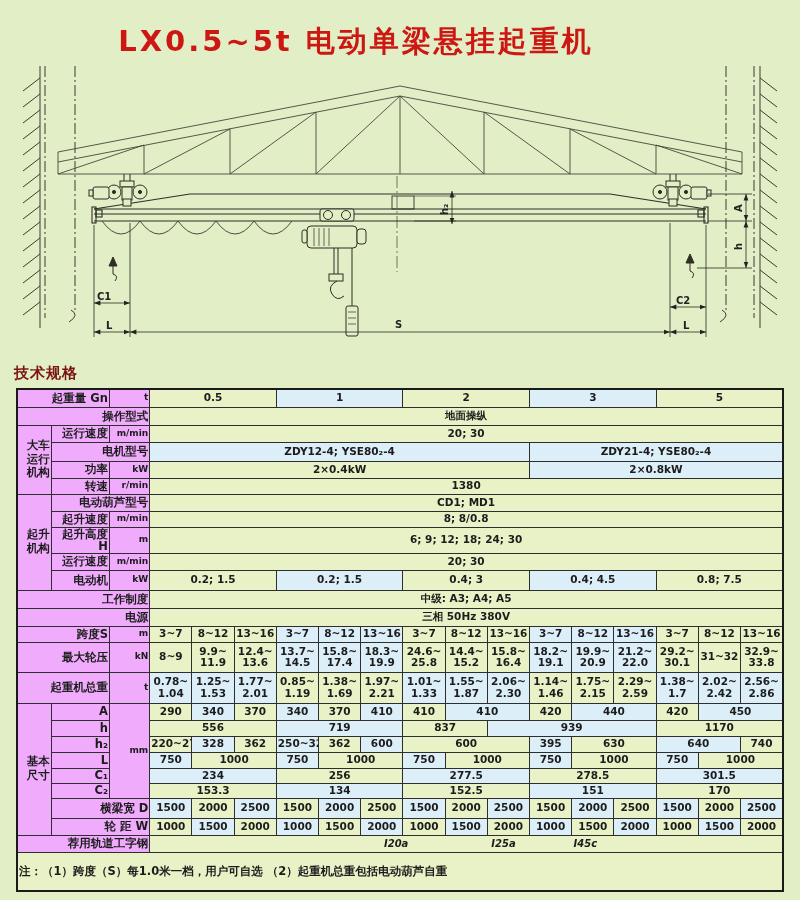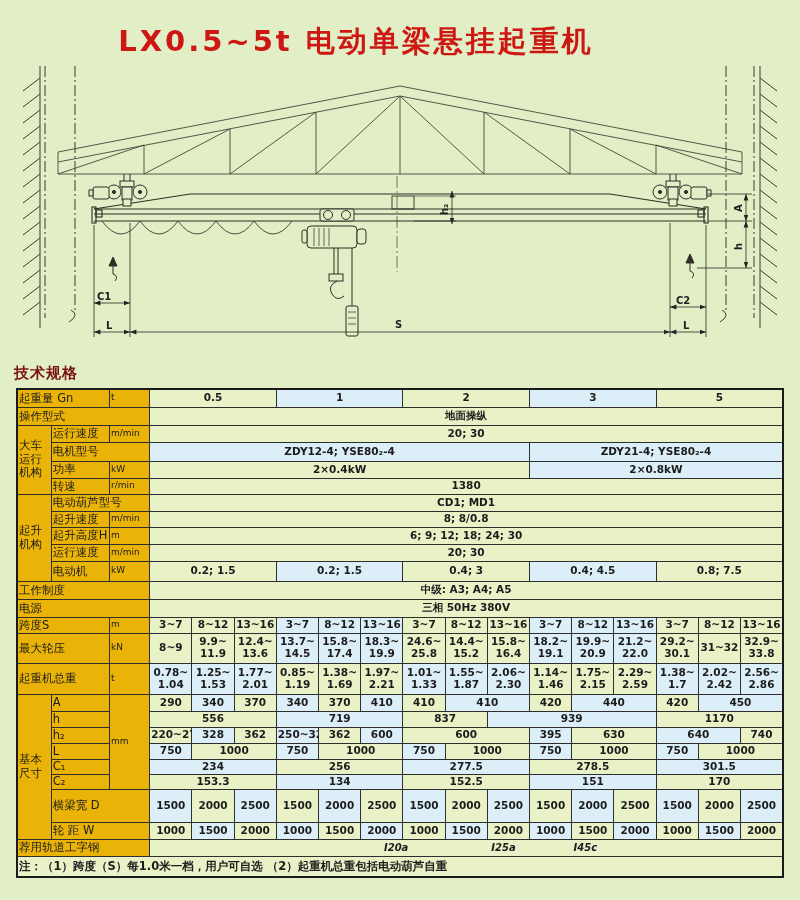--- a/index.html
+++ b/index.html
@@ -21,21 +21,21 @@
   .dimtxt{font-size:10px;fill:#222;font-weight:bold;}
   table.spec{
     position:absolute;top:388px;left:16px;
     border-collapse:collapse;table-layout:fixed;width:768px;
     border:2px solid #1a1a1a;
   }
   table.spec td{
     border:1px solid #2e2e2e;overflow:hidden;padding:0 1px;
   }
   td.lab{
-    background:#eab308;font-weight:normal;font-size:11.5px;text-align:left;
+    background:#f0abfc;font-weight:bold;font-size:11.5px;text-align:right;
     line-height:1.1;white-space:pre-line;
   }
   td.glab{font-size:11.5px;line-height:1.2;}
   td.un{font-size:9px;}
   td.d{
     text-align:center;font-weight:bold;font-size:10.5px;line-height:1.12;
     white-space:pre-line;
   }
   td.tg{background:#e9f1c7;}
   td.tb{background:#dceef8;}
@@ -427,21 +427,21 @@
         <td class="d tb" colspan="3">301.5</td>
       </tr>
       <tr style="height: 15px; padding-left: 48px;">
         <td class="lab" colspan="1">C₂</td>
         <td class="d tg" colspan="3">153.3</td>
         <td class="d tb" colspan="3">134</td>
         <td class="d tg" colspan="3">152.5</td>
         <td class="d tb" colspan="3">151</td>
         <td class="d tg" colspan="3">170</td>
       </tr>
-      <tr style="height: 33px;">
+      <tr style="height: 20px;">
         <td class="lab" colspan="2">横梁宽 D</td>
         <td class="d tb" colspan="1">1500</td>
         <td class="d tg" colspan="1">2000</td>
         <td class="d tb" colspan="1">2500</td>
         <td class="d tg" colspan="1">1500</td>
         <td class="d tb" colspan="1">2000</td>
         <td class="d tg" colspan="1">2500</td>
         <td class="d tb" colspan="1">1500</td>
         <td class="d tg" colspan="1">2000</td>
         <td class="d tb" colspan="1">2500</td>
@@ -467,17 +467,17 @@
         <td class="d tg" colspan="1">1500</td>
         <td class="d tb" colspan="1">2000</td>
         <td class="d tg" colspan="1">1000</td>
         <td class="d tb" colspan="1">1500</td>
         <td class="d tg" colspan="1">2000</td>
       </tr>
       <tr style="height: 17px;">
         <td class="lab" colspan="3">荐用轨道工字钢</td>
         <td class="d tg railcell" colspan="15"><span class="railv">I20a</span><span class="railv">I25a</span><span class="railv">I45c</span></td>
       </tr>
-      <tr style="height: 21px;">
+      <tr style="height: 39px;">
         <td class="note" colspan="18">注：（1）跨度（S）每1.0米一档，用户可自选  （2）起重机总重包括电动葫芦自重</td>
       </tr>
     </tbody>
 </table>
 
 </body></html>

